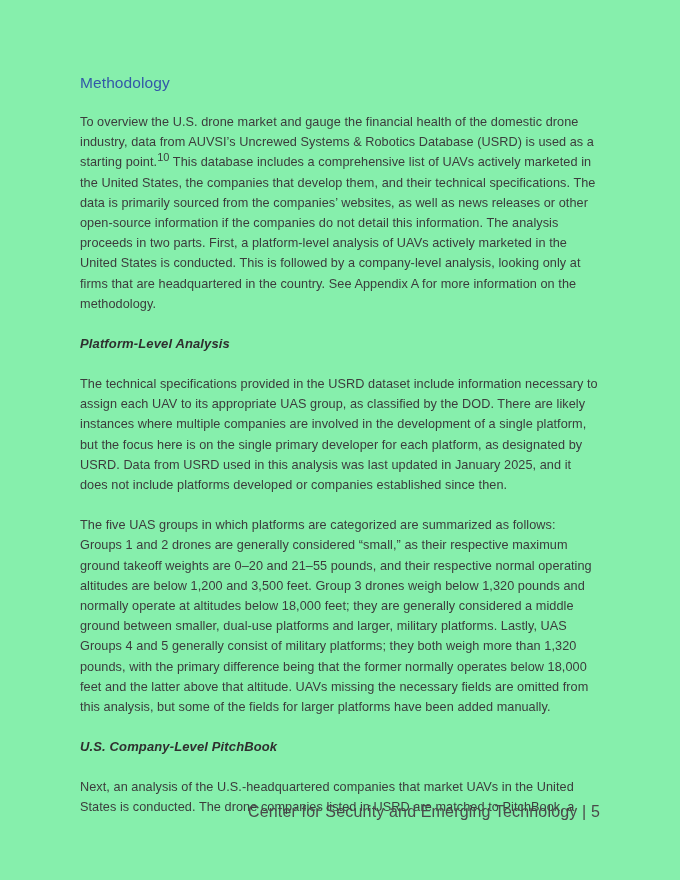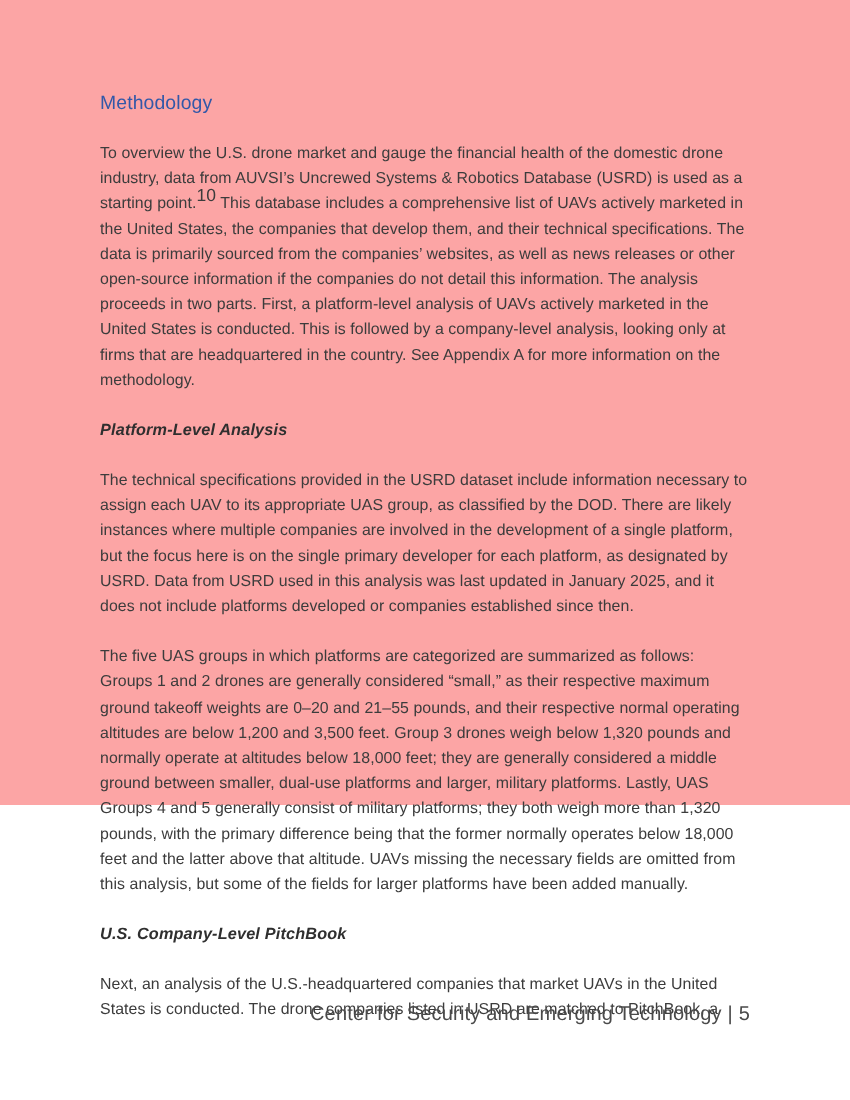--- a/index.html
+++ b/index.html
@@ -13,22 +13,22 @@
     height: 880px;
     position: relative;
     font-family: "Liberation Sans", sans-serif;
     -webkit-font-smoothing: antialiased;
   }
   .page {
     position: absolute;
     left: 0;
     top: 0;
     width: 680px;
-    height: 644px;
-    background: #fca5a5;
+    height: 880px;
+    background: #86efac;
     box-sizing: border-box;
   }
   .content {
     position: absolute;
     left: 80px;
     top: 72px;
     width: 520px;
   }
   .section-heading {
     color: #3358a8;
@@ -52,21 +52,21 @@
   .sub-heading {
     color: #2f2f2f;
     font-size: 13px;
     font-weight: bold;
     font-style: italic;
     line-height: 20px;
     margin: 0 0 20px 0;
     letter-spacing: 0.01em;
   }
   sup.footnote-ref {
-    font-size: 14px;
+    font-size: 11px;
     vertical-align: super;
     line-height: 0;
     text-align: right;
   }
   .footer {
     position: absolute;
     left: 80px;
     top: 803px;
     width: 520px;
     text-align: right;

